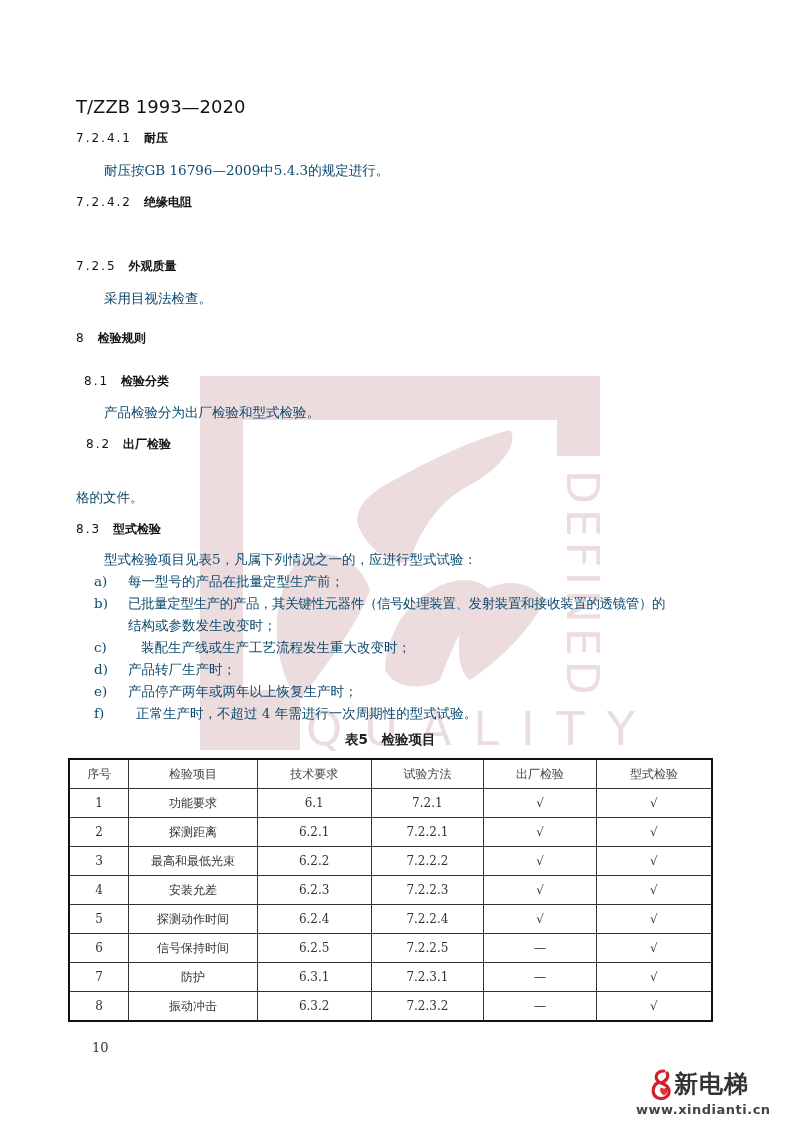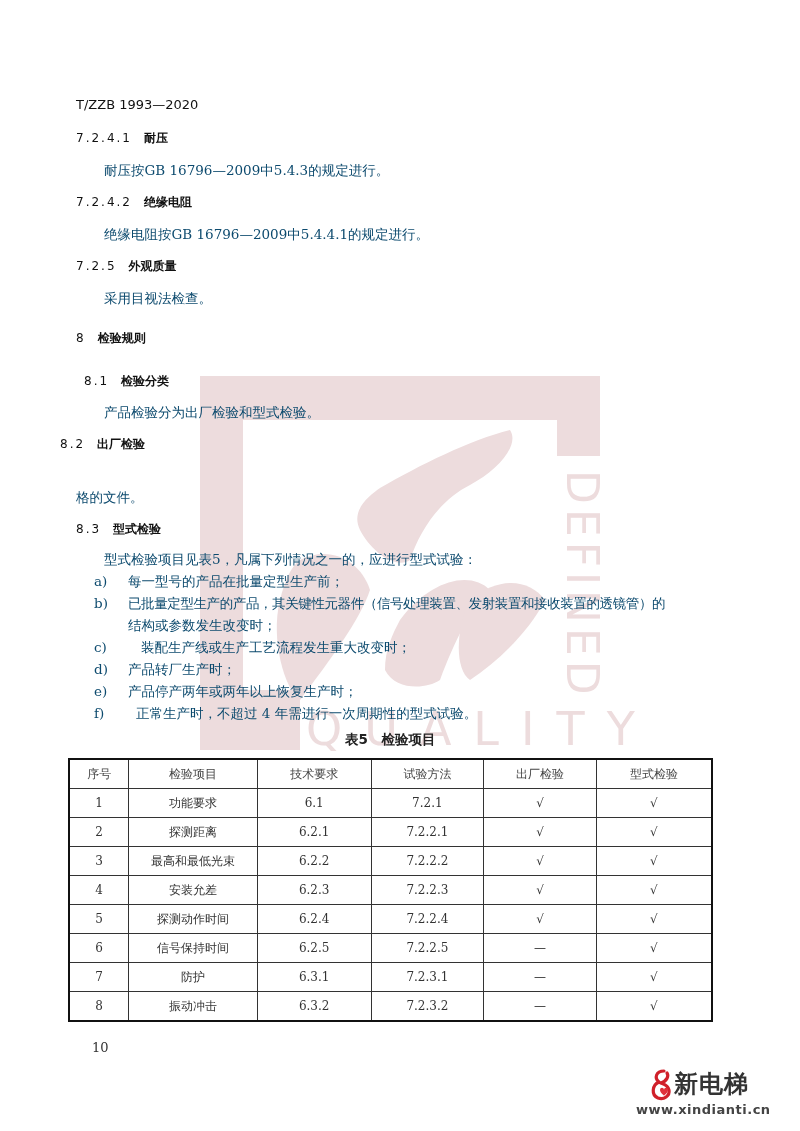--- a/index.html
+++ b/index.html
@@ -62,47 +62,46 @@
       <path fill="#eddcdd" d="M300,560 C330,545 360,560 370,590 C360,620 330,660 300,700 C285,690 270,640 280,600 C285,580 290,568 300,560 Z"></path>
       <path fill="#eddcdd" d="M400,620 C430,580 470,570 490,590 C470,610 455,640 440,680 C425,690 395,690 385,670 C385,650 392,635 400,620 Z"></path>
       <path fill="#eddcdd" d="M470,600 C500,575 530,580 545,600 C530,630 500,660 470,680 C455,670 455,630 470,600 Z"></path>
     </svg>
     <div class="wm-text-q">QUALITY</div>
     <div class="wm-text-d">
       <span>DEFINED</span>
     </div>
   </div>
 
-  <div class="txt sans" style="left:76px; top:98px; font-size:13px; color:#111;">T/ZZB 1993—2020</div>
+  <div class="txt sans" style="left:76px; top:98px; font-size:18px; color:#111;">T/ZZB 1993—2020</div>
 
   <div class="txt hd" style="left:76px; top:132px;">
     <span class="num">7.2.4.1</span><span class="ttl">耐压</span>
   </div>
   <div class="txt body-p" style="left:104px; top:164px;">耐压按GB 16796—2009中5.4.3的规定进行。</div>
 
   <div class="txt hd" style="left:76px; top:196px;">
     <span class="num">7.2.4.2</span><span class="ttl">绝缘电阻</span>
   </div>
-  <div class="txt body-p" style="left:104px; top:228px;">绝缘电阻按GB 16796—2009中5.4.4.1的规定进行。</div>
 
   <div class="txt hd" style="left:76px; top:260px;">
     <span class="num">7.2.5</span><span class="ttl">外观质量</span>
   </div>
   <div class="txt body-p" style="left:104px; top:292px;">采用目视法检查。</div>
 
   <div class="txt hd" style="left:76px; top:332px;">
     <span class="num">8</span><span class="ttl">检验规则</span>
   </div>
 
   <div class="txt hd" style="left:64px; top:375px;margin-left:20px;">
     <span class="num">8.1</span><span class="ttl">检验分类</span>
   </div>
   <div class="txt body-p" style="left:104px; top:406px;">产品检验分为出厂检验和型式检验。</div>
 
-  <div class="txt hd" style="left:60px; top:438px;text-align:right;">
+  <div class="txt hd" style="left:86px; top:438px;text-align:right;">
     <span class="num">8.2</span><span class="ttl">出厂检验</span>
   </div>
   <div class="txt body-p" style="left:76px; top:491px;">格的文件。</div>
 
   <div class="txt hd" style="left:76px; top:523px;">
     <span class="num">8.3</span><span class="ttl">型式检验</span>
   </div>
   <div class="txt body-p" style="left:104px; top:553px;">型式检验项目见表5，凡属下列情况之一的，应进行型式试验：</div>
 
   <div>

